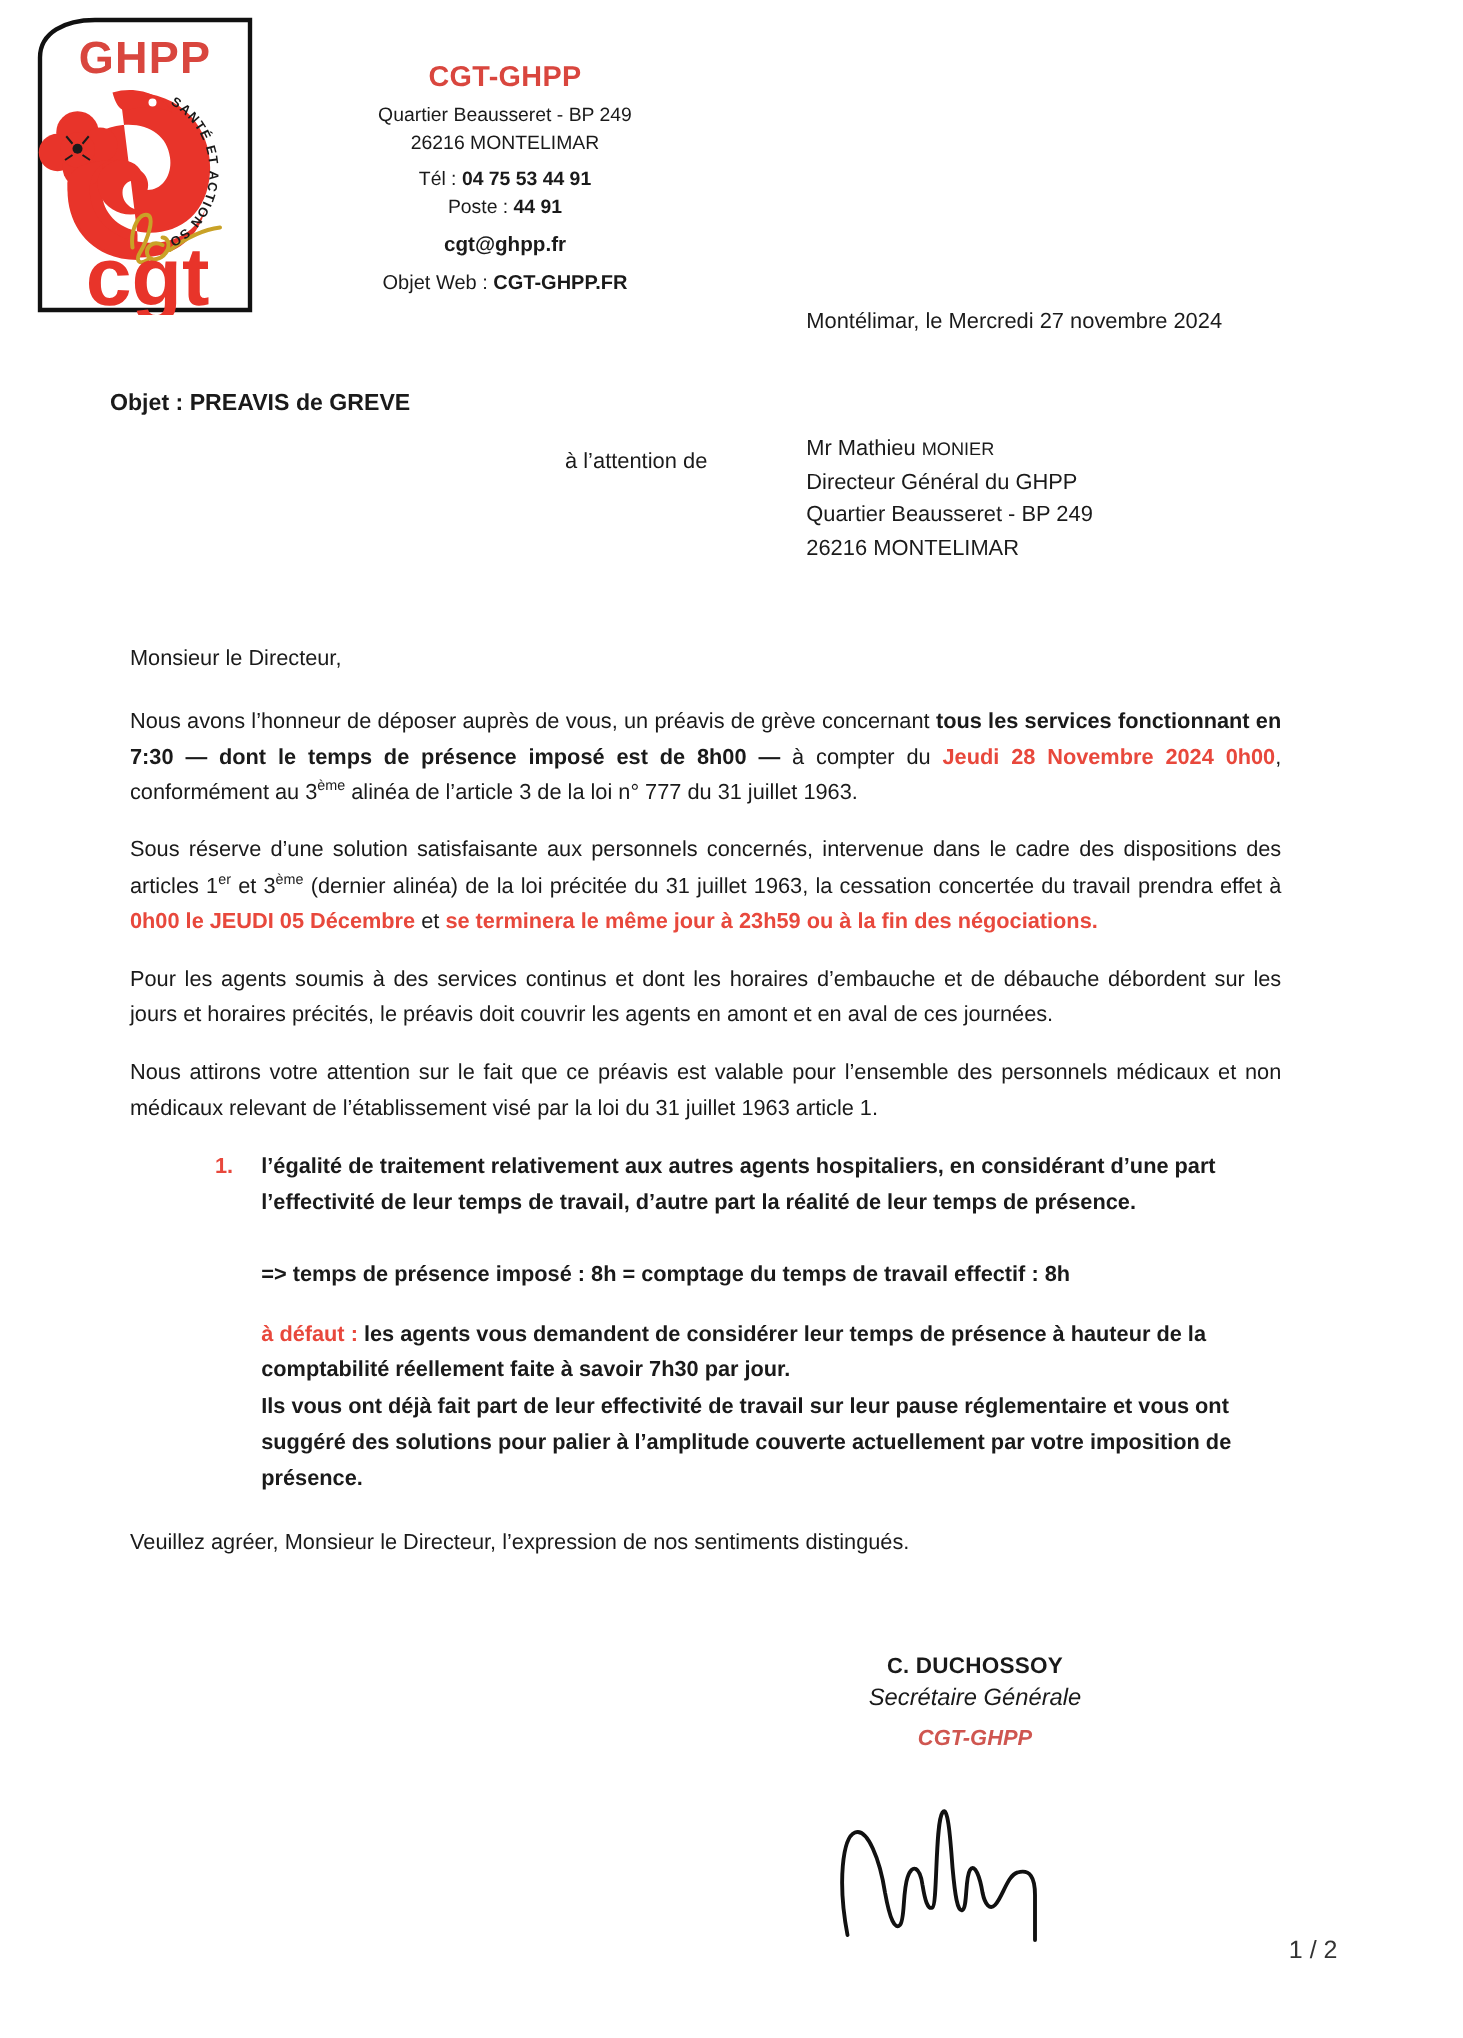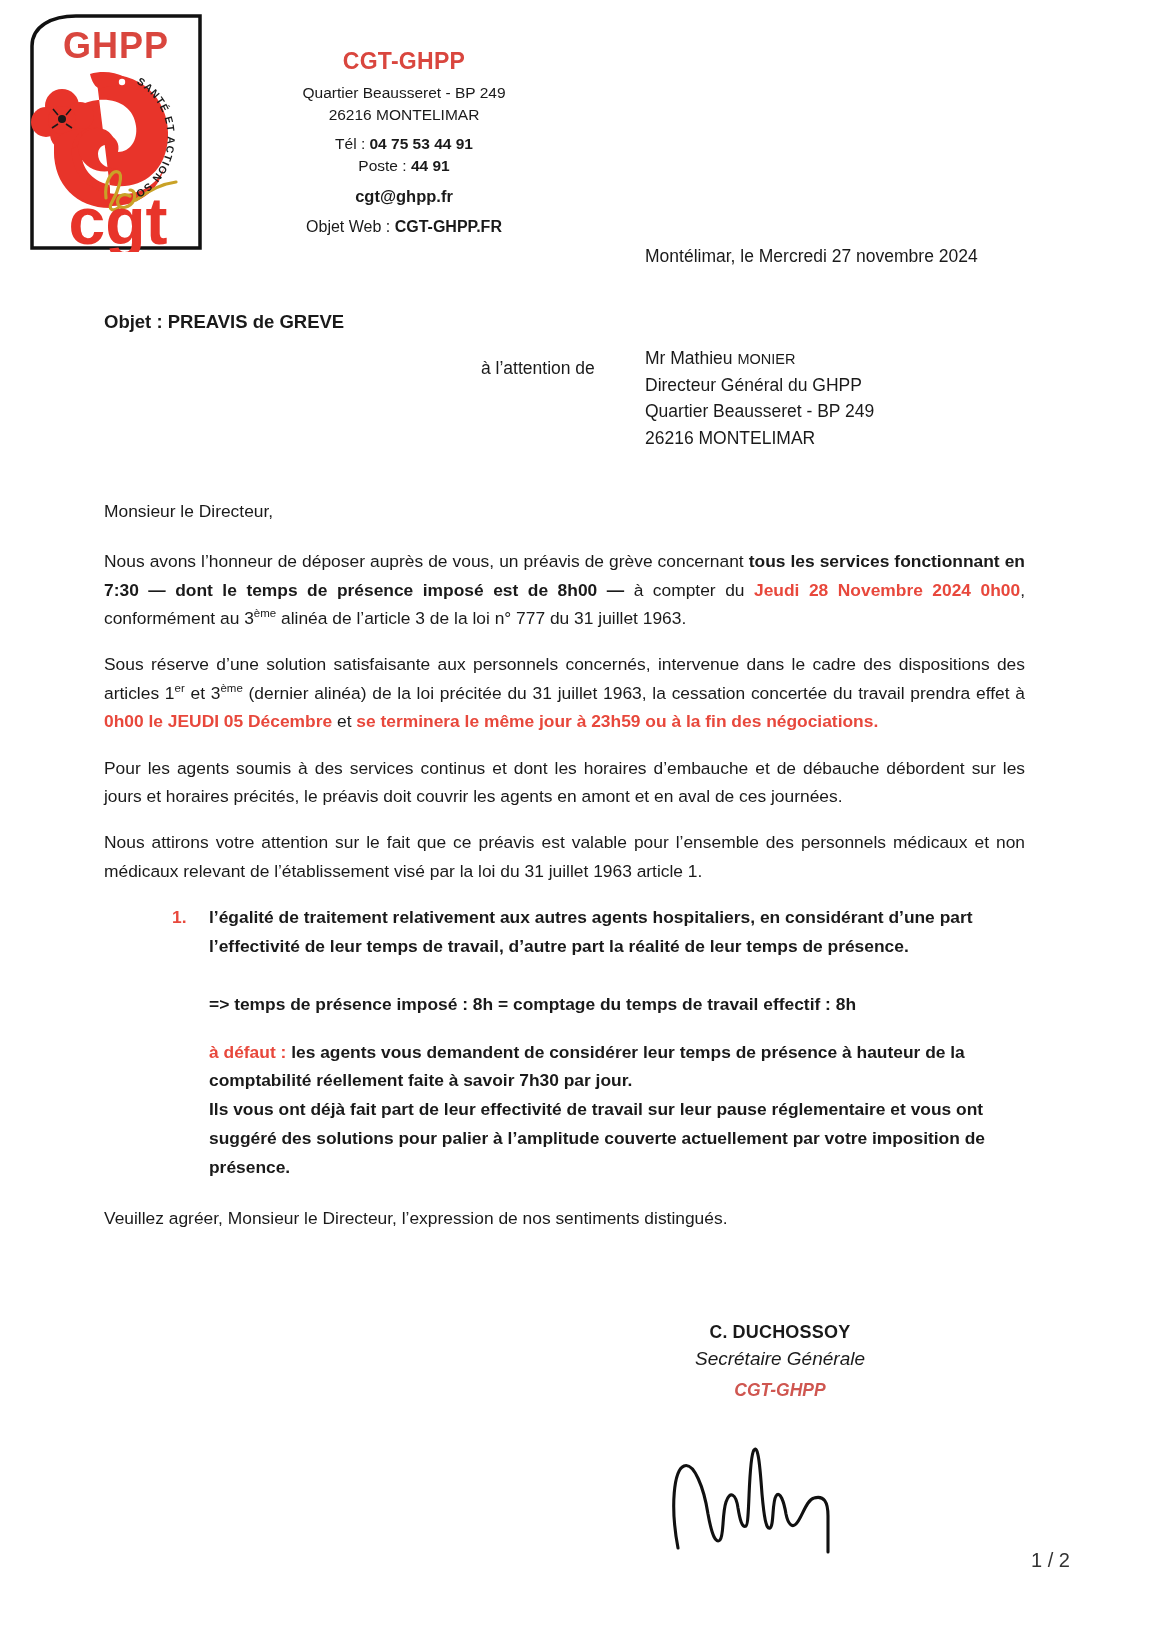--- a/index.html
+++ b/index.html
@@ -56,50 +56,49 @@
   .date-line {
     position: absolute;
     left: 645px;
     top: 246px;
     font-size: 17.5px;
   }
 
   
   .objet {
     position: absolute;
-    left: 104px;
+    left: 88px;
     top: 311px;
     font-size: 18.5px;
     font-weight: bold;
   }
 
   
   .attn-label {
     position: absolute;
     left: 452px;
     top: 358px;
     font-size: 17.5px;
-    margin-left: 29px;
   }
   .recipient {
     position: absolute;
     left: 645px;
     top: 345px;
     font-size: 17.5px;
     line-height: 1.52;
   }
   .recipient .r-line { white-space: nowrap; }
   .recipient .r-bold { font-weight: normal; }
   .smallcap { font-size: 14.5px; }
 
   
   .body-area {
     position: absolute;
     left: 104px;
-    top: 497px;
+    top: 512px;
     width: 921px;
     font-size: 17.4px;
     line-height: 1.63;
   }
   p.para {
     margin: 0 0 18px 0;
     text-align: justify;
     text-justify: inter-word;
   }
   p.salut { margin: 0 0 22px 0; }

